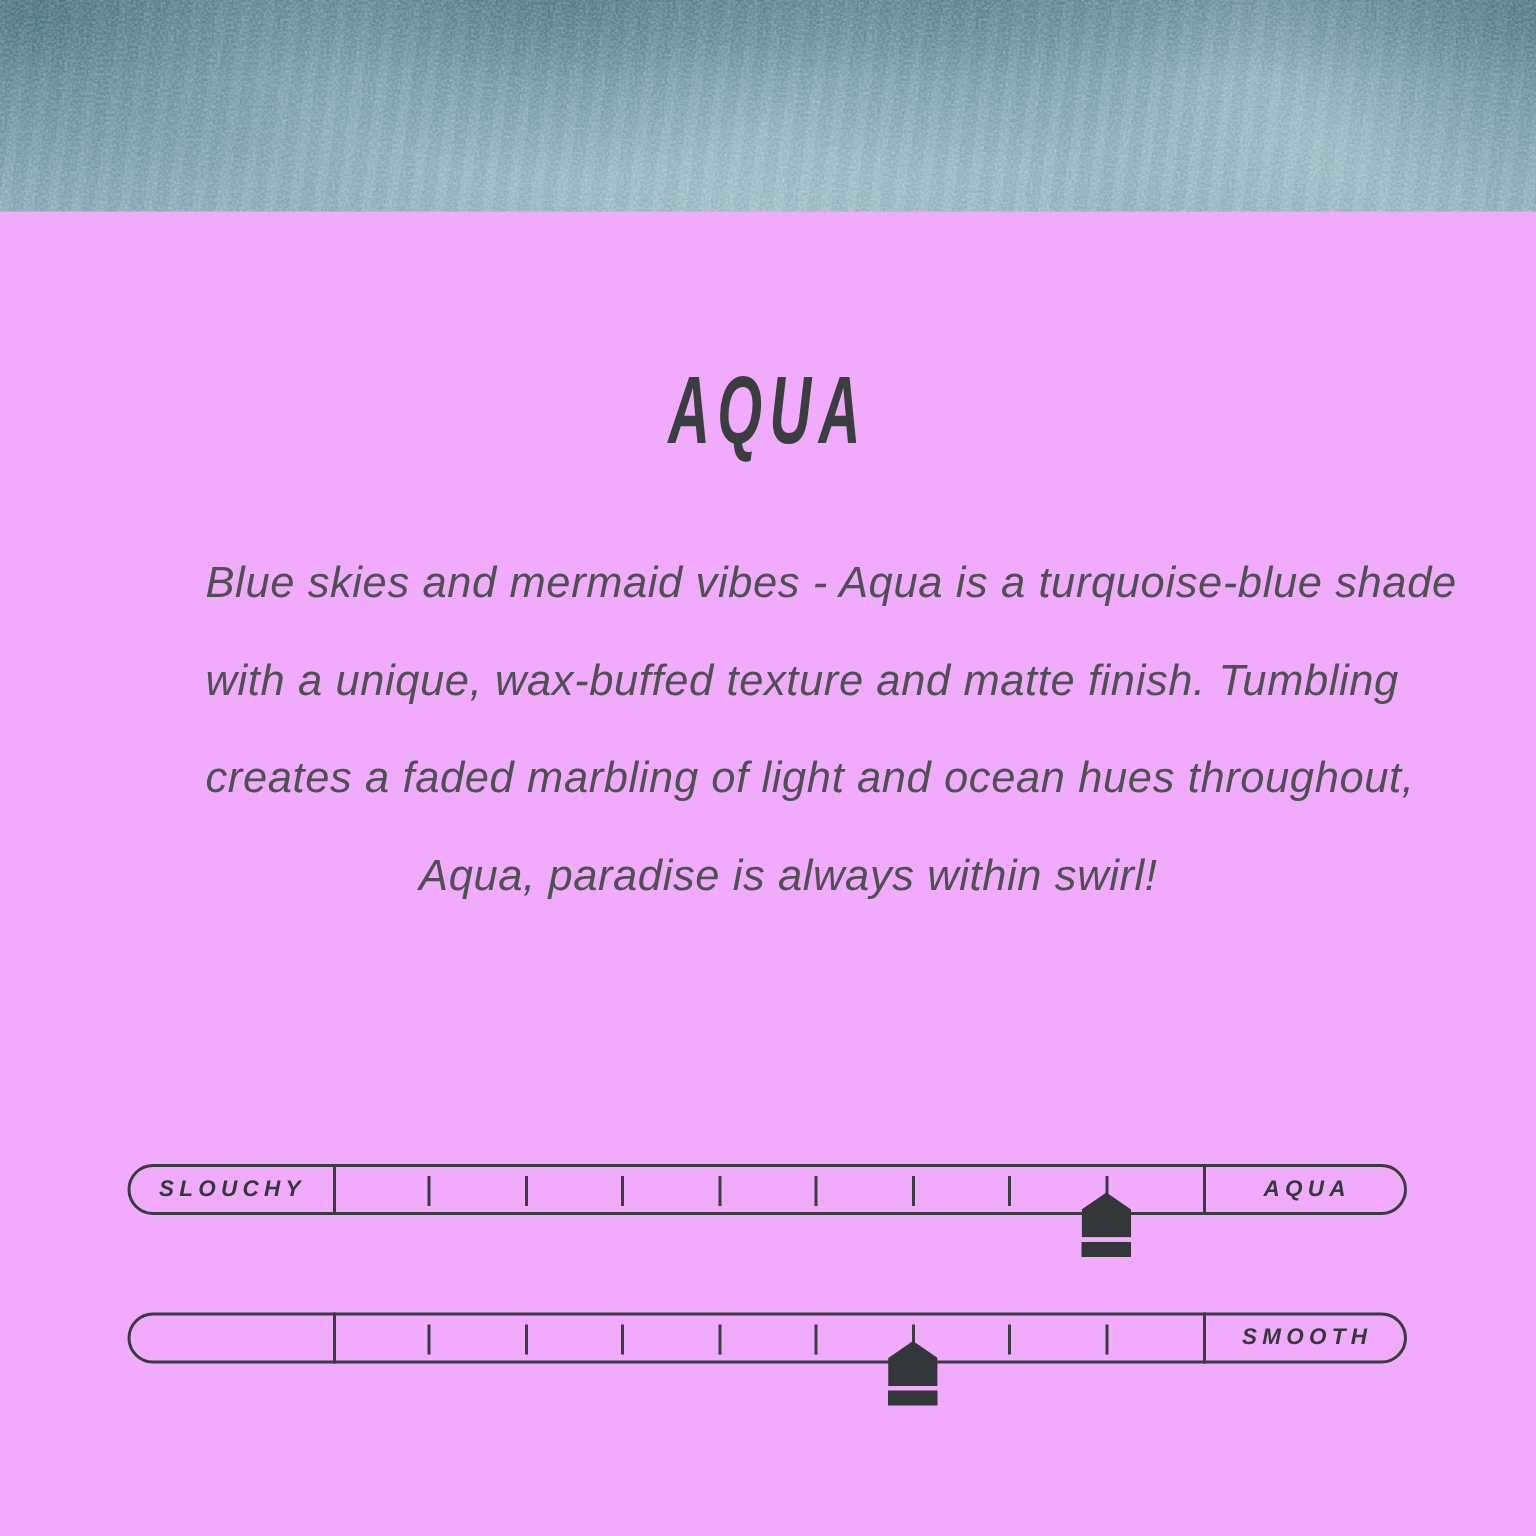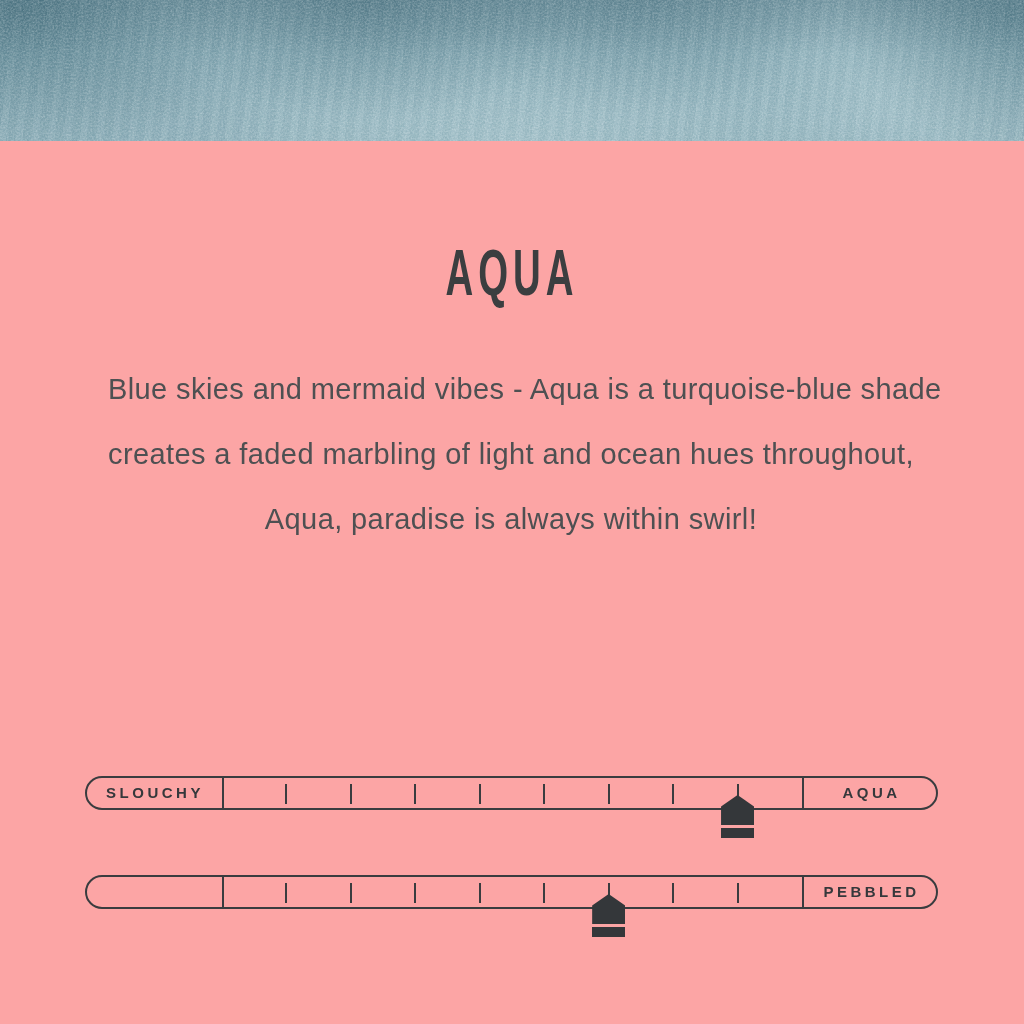--- a/index.html
+++ b/index.html
@@ -1,21 +1,22 @@
 <!DOCTYPE html>
 <html><head>
 <meta charset="utf-8">
 <style>
   html,body{margin:0;padding:0;}
   .page{
     position:relative;
     width:1024px;height:1024px;
-    background:#fca5a5;
+    background:#f0abfc;
     overflow:hidden;
     font-family:"Liberation Sans", sans-serif;
+    font-style:italic;
   }
 
   
   .banner{
     position:absolute;left:0;top:0;width:1024px;height:141px;
     background:
       linear-gradient(rgba(38,74,90,0.28), rgba(38,74,90,0.02) 38%, rgba(255,255,255,0.05) 85%),
       radial-gradient(ellipse 320px 220px at 2% 8%,   rgba(40,84,100,0.50), rgba(40,84,100,0) 70%),
       radial-gradient(ellipse 300px 170px at 36% 0%,  rgba(48,90,106,0.42), rgba(48,90,106,0) 70%),
       radial-gradient(ellipse 280px 160px at 62% 2%,  rgba(52,94,110,0.30), rgba(52,94,110,0) 70%),
@@ -43,21 +44,21 @@
   
   .desc{
     position:absolute;left:108px;top:357px;width:806px;
     color:#4e5052;
     font-size:29px;line-height:65px;
     letter-spacing:0.4px;
   }
   .desc .line{
     text-align:justify;
     text-align-last:justify;
-    height:65px;white-space:nowrap;
+    height:65px;white-space:nowrap;margin-left:29px;
   }
   .desc .line.last{
     text-align-last:center;
   }
 
   
   .slider{
     position:absolute;left:85px;width:853px;height:34px;
   }
   .slider .track{
@@ -114,20 +115,21 @@
       </defs>
       <rect width="1024" height="141" filter="url(#grainLight)" opacity="0.55"></rect>
       <rect width="1024" height="141" filter="url(#grainDark)" opacity="0.50"></rect>
     </svg>
   </div>
 
   <div class="title">AQUA</div>
 
   <div class="desc">
     <div class="line">Blue skies and mermaid vibes - Aqua is a turquoise-blue shade</div>
+    <div class="line">with a unique, wax-buffed texture and matte finish. Tumbling</div>
     <div class="line">creates a faded marbling of light and ocean hues throughout,</div>
     <div class="line last">Aqua, paradise is always within swirl!</div>
   </div>
 
   <div class="slider" id="slider-0">
     <div class="track"></div>
     <div class="sep sep-left"></div>
     <div class="sep sep-right"></div>
     <div class="label label-left">SLOUCHY</div>
     <div class="label label-right">AQUA</div>
@@ -144,21 +146,21 @@
     <div class="marker" style="left: 636.056px;">
       <div class="nib"></div>
       <div class="nib-bar"></div>
     </div>
   </div>
 
   <div class="slider" id="slider-1">
     <div class="track"></div>
     <div class="sep sep-left"></div>
     <div class="sep sep-right"></div>
-    <div class="label label-right">PEBBLED</div>
+    <div class="label label-right">SMOOTH</div>
     <div class="ticks">
         <div class="tick" style="left: 200.444px;"></div>
         <div class="tick" style="left: 264.889px;"></div>
         <div class="tick" style="left: 329.333px;"></div>
         <div class="tick" style="left: 393.778px;"></div>
         <div class="tick" style="left: 458.222px;"></div>
         <div class="tick" style="left: 522.667px;"></div>
         <div class="tick" style="left: 587.111px;"></div>
         <div class="tick" style="left: 651.556px;"></div>
       </div>

